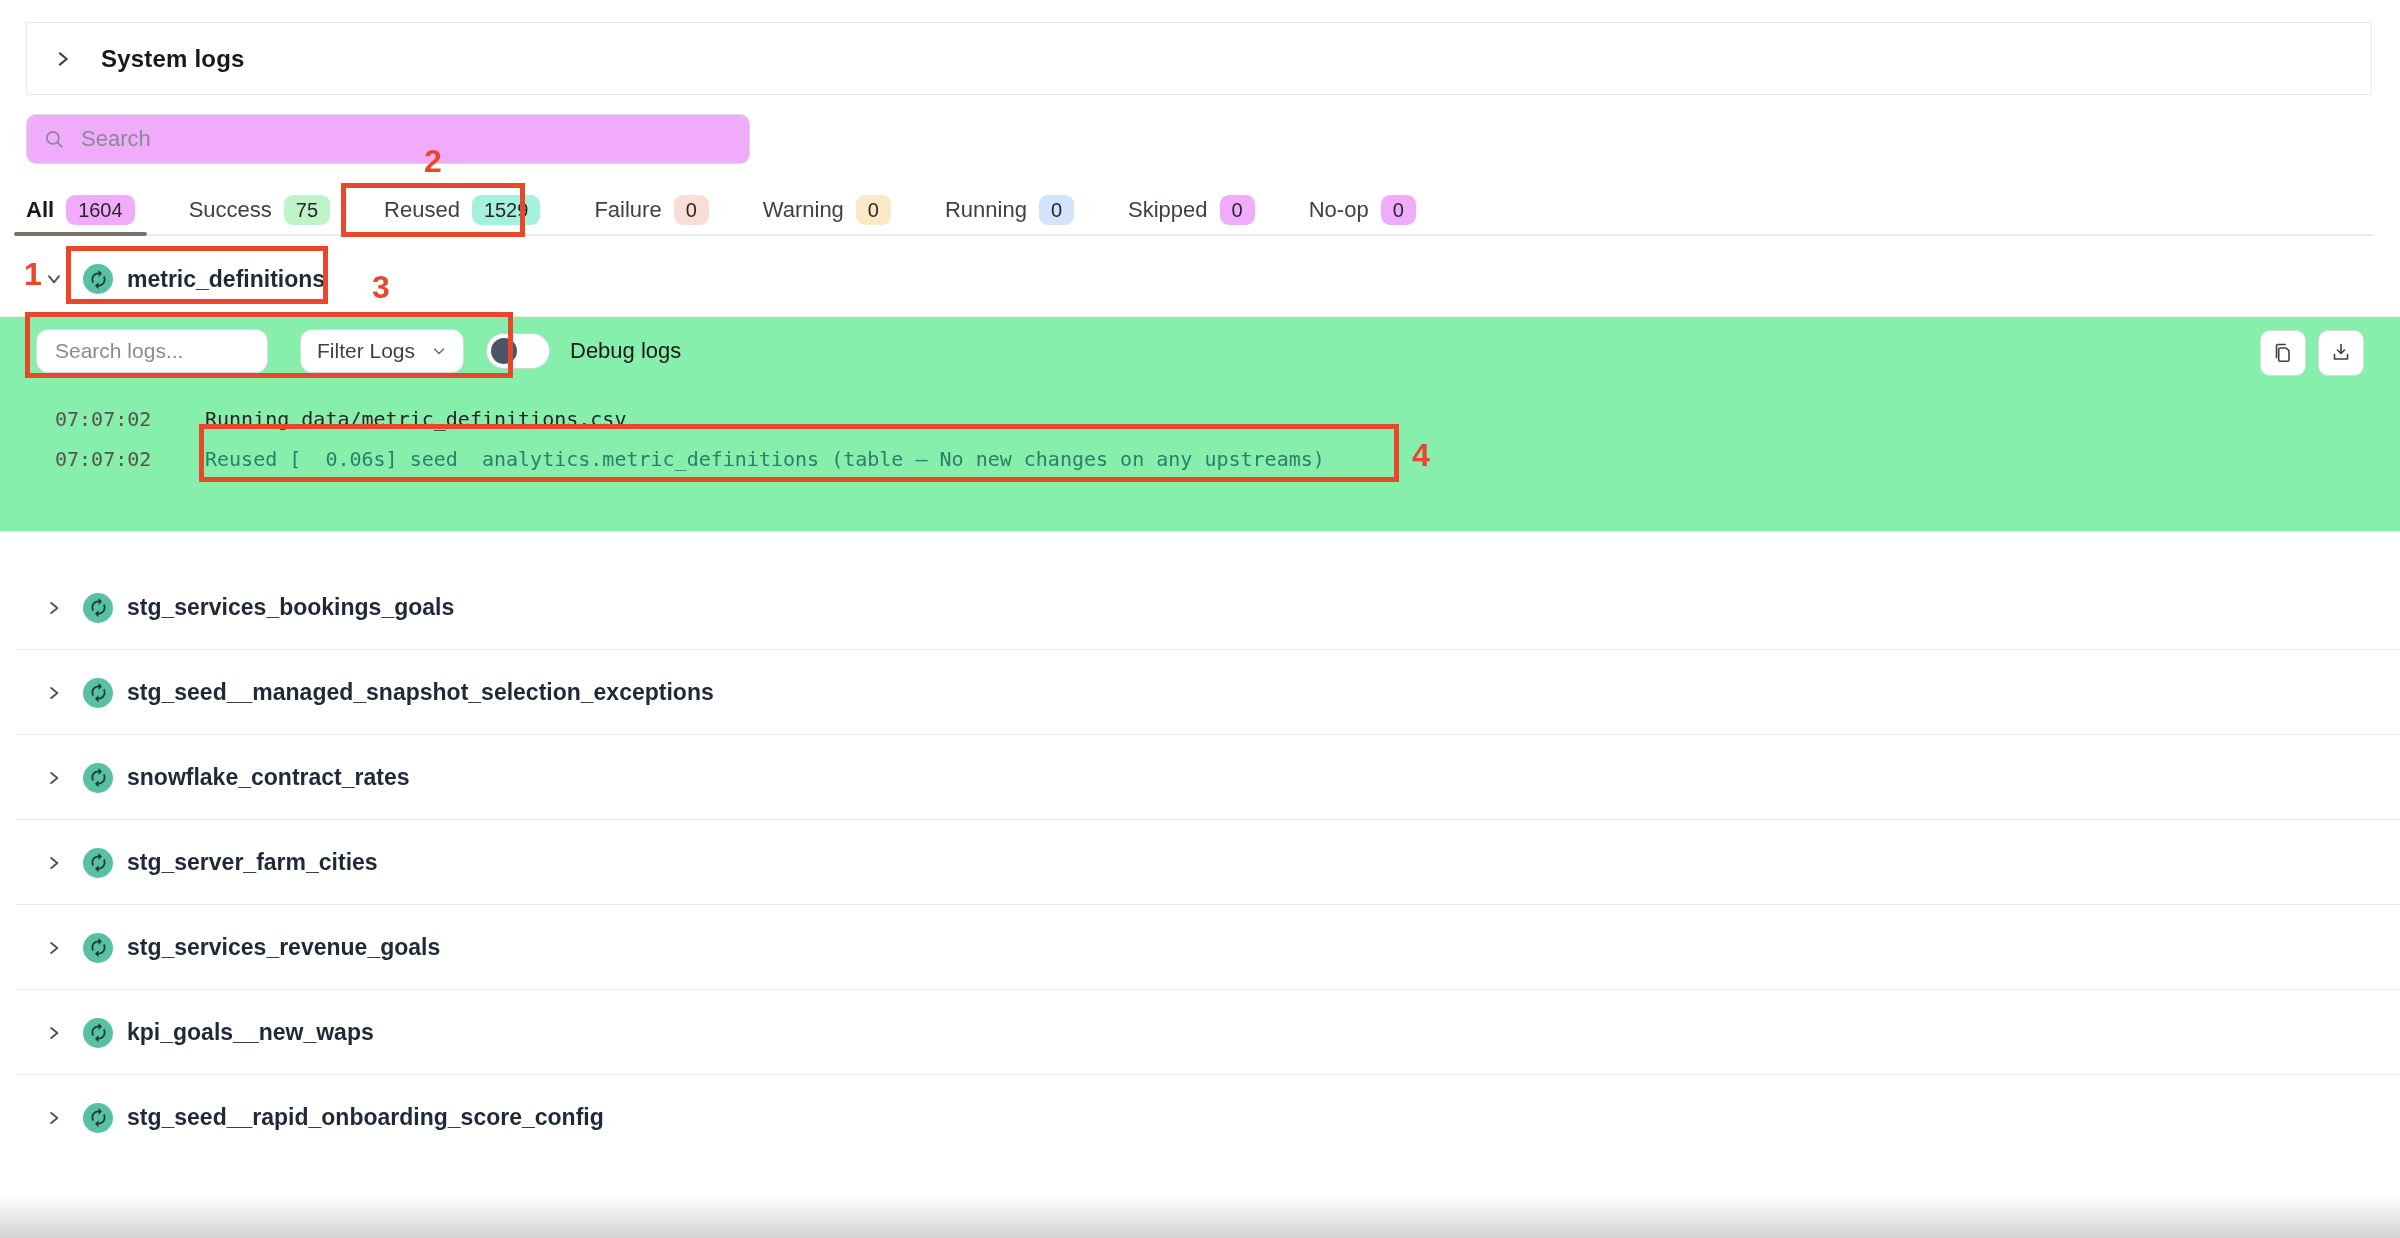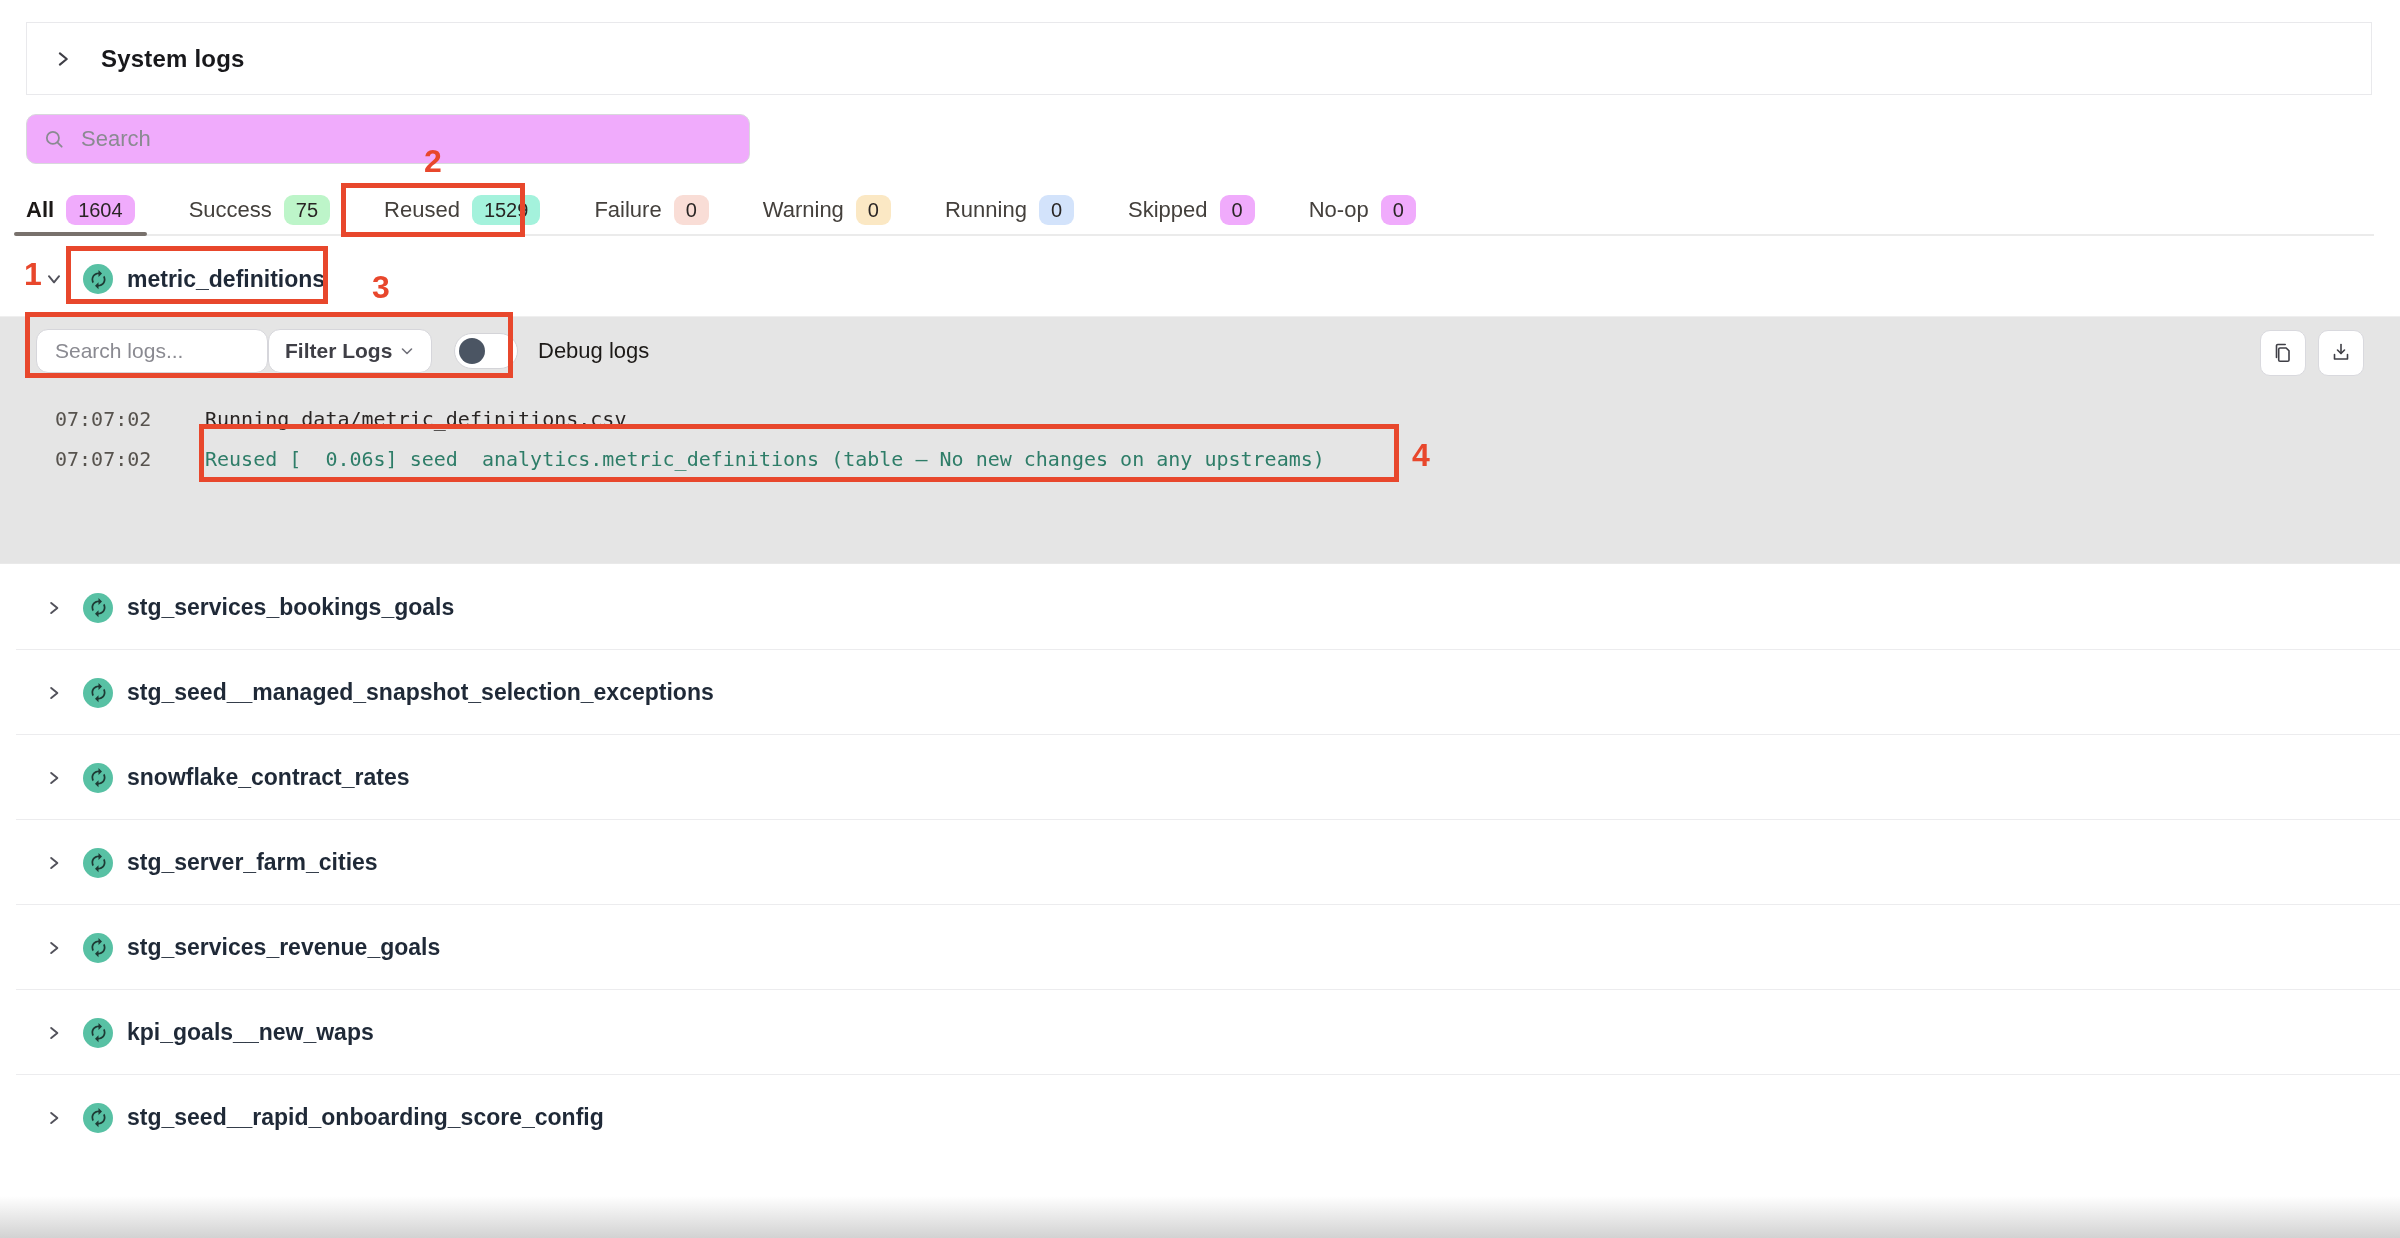--- a/index.html
+++ b/index.html
@@ -54,37 +54,37 @@
   }
   .expanded-row .chev{margin-left:45px;display:inline-flex;width:18px;height:18px;transform:rotate(90deg);}
   .node-icon{
     display:inline-flex;align-items:center;justify-content:center;
     width:30px;height:30px;border-radius:50%;background:#58c1a4;flex:none;
   }
   .expanded-row .node-icon{margin-left:20px;}
   .node-label{font-size:23px;font-weight:600;color:#1f2937;margin-left:14px;}
   
   .log-panel{
-    position:absolute;left:0;top:316px;width:100%;height:248px;box-sizing:border-box;
-    background:#e5e5e5;border-top:1px solid #efefef;border-bottom:1px solid #e9e9e9;
+    position:absolute;left:0;top:316px;width:100%;height:216px;box-sizing:border-box;
+    background:#86efac;border-top:1px solid #efefef;border-bottom:1px solid #e9e9e9;
   }
   .log-controls{position:absolute;left:36px;top:12px;display:flex;align-items:center;}
   .log-search{
     width:232px;height:44px;box-sizing:border-box;border:1px solid #d6d6db;border-radius:12px;
     background:#fff;display:flex;align-items:center;padding:0 16px;
   }
   .log-search input{
     border:none;outline:none;width:100%;font-size:21px;color:#3f3f46;background:transparent;
     font-family:"Liberation Sans",sans-serif;
   }
   .log-search input::placeholder{color:#8a8a91;}
   .filter-btn{
-    margin-left:0;width:164px;height:44px;box-sizing:border-box;border:1px solid #d6d6db;
+    margin-left:32px;width:164px;height:44px;box-sizing:border-box;border:1px solid #d6d6db;
     border-radius:12px;background:#fff;display:flex;align-items:center;
-    justify-content:space-between;padding:0 16px;cursor:pointer;font-weight:bold;
+    justify-content:space-between;padding:0 16px;cursor:pointer;
   }
   .filter-btn .lbl{font-size:21px;color:#3f3f46;}
   .toggle{
     margin-left:22px;width:64px;height:36px;border-radius:18px;background:#fff;
     border:1.5px solid #d4d4d8;position:relative;box-sizing:border-box;cursor:pointer;flex:none;
   }
   .toggle .knob{position:absolute;left:4px;top:3.5px;width:26px;height:26px;border-radius:50%;background:#4b5563;}
   .debug-label{margin-left:20px;font-size:22px;font-weight:500;color:#1c1917;}
   .log-actions{position:absolute;right:36px;top:13px;display:flex;gap:12px;}
   .icon-btn{

